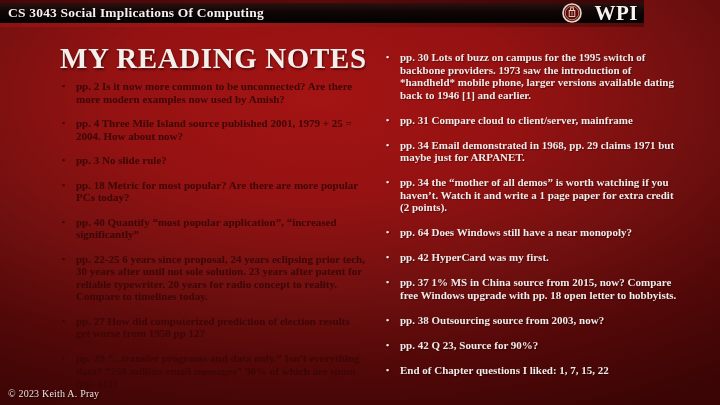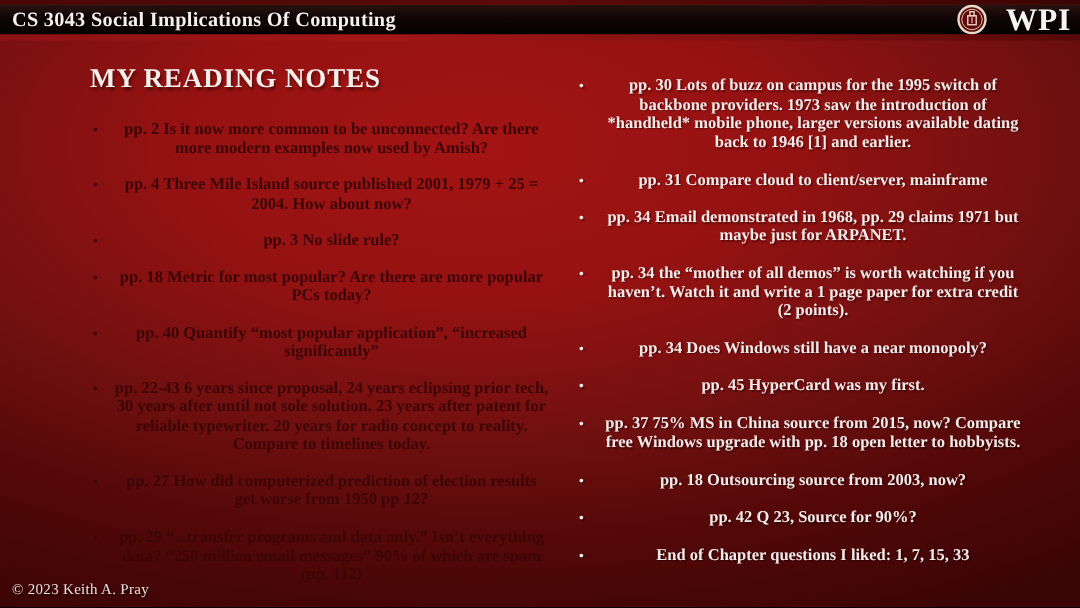--- a/index.html
+++ b/index.html
@@ -10,21 +10,21 @@
     position: relative;
     width: 720px;
     height: 405px;
     overflow: hidden;
     background:
       radial-gradient(ellipse 95% 85% at 44% 24%,
         #a41414 0%, #951212 30%, #731010 55%, #530808 78%, #3c0505 100%);
   }
 
   
-  .topbar { position: absolute; top: 0; left: 0; width: 720px; }
+  .topbar { position: absolute; top: 0; left: 0; width: 644px; }
   .topbar-strip-top {
     height: 3px;
     background: linear-gradient(to right, #4a0707, #5c0909, #3c0505);
   }
   .topbar-main {
     height: 20px;
     background: linear-gradient(to bottom, #2a1210 0%, #120606 40%, #030101 100%);
     display: flex;
     align-items: center;
     justify-content: space-between;
@@ -52,21 +52,21 @@
     line-height: 20px;
     text-shadow: 1px 1px 1px rgba(0,0,0,0.8);
   }
 
   
   .heading {
     position: absolute;
     left: 60px;
     top: 42px;
     color: #f5efec;
-    font-size: 18px;
+    font-size: 29px;
     font-weight: bold;
     letter-spacing: 0.6px;
     white-space: nowrap;
     text-shadow: 1px 2px 2px rgba(0,0,0,0.45);
   }
 
   
   ul.notes { list-style: none; position: absolute; }
   ul.notes li {
     display: flex;
@@ -75,21 +75,21 @@
     font-size: 11px;
     font-weight: bold;
     line-height: 1.14;
   }
   ul.notes li .marker {
     flex: 0 0 16px;
     font-size: 9px;
     line-height: 12px;
     padding-left: 2px;
   }
-  ul.notes li .note-text { flex: 1; text-align: center; }
+  ul.notes li .note-text { flex: 1; }
 
   .notes.left-col {
     left: 60px;
     top: 80px;
     width: 306px;
     color: #3c0606;
   }
   .notes.right-col {
     left: 384px;
     top: 51px;
@@ -153,21 +153,21 @@
     <li>
       <span class="marker">•</span>
       <span class="note-text">pp. 18 Metric for most popular? Are there are more popular PCs today?</span>
     </li>
     <li>
       <span class="marker">•</span>
       <span class="note-text">pp. 40 Quantify “most popular application”, “increased significantly”</span>
     </li>
     <li>
       <span class="marker">•</span>
-      <span class="note-text">pp. 22-43 6 years since proposal, 24 years eclipsing prior tech, 30 years after until not sole solution. 23 years after patent for reliable typewriter. 20 years for radio concept to reality. Compare to timelines today.</span>
+      <span class="note-text">pp. 22-25 6 years since proposal, 24 years eclipsing prior tech, 30 years after until not sole solution. 23 years after patent for reliable typewriter. 20 years for radio concept to reality. Compare to timelines today.</span>
     </li>
     <li>
       <span class="marker">•</span>
       <span class="note-text">pp. 27 How did computerized prediction of election results get worse from 1950 pp 12?</span>
     </li>
     <li>
       <span class="marker">•</span>
       <span class="note-text">pp. 29 “...transfer programs and data only.” Isn’t everything data? “250 million email messages” 90% of which are spam (pp. 112)</span>
     </li>
   </ul>
@@ -184,39 +184,39 @@
     <li>
       <span class="marker">•</span>
       <span class="note-text">pp. 34 Email demonstrated in 1968, pp. 29 claims 1971 but maybe just for ARPANET.</span>
     </li>
     <li>
       <span class="marker">•</span>
       <span class="note-text">pp. 34 the “mother of all demos” is worth watching if you haven’t. Watch it and write a 1 page paper for extra credit (2 points).</span>
     </li>
     <li>
       <span class="marker">•</span>
-      <span class="note-text">pp. 34 Does Windows still have a near monopoly?</span>
-    </li>
-    <li>
-      <span class="marker">•</span>
-      <span class="note-text">pp. 45 HyperCard was my first.</span>
-    </li>
-    <li>
-      <span class="marker">•</span>
-      <span class="note-text">pp. 37 75% MS in China source from 2015, now? Compare free Windows upgrade with pp. 18 open letter to hobbyists.</span>
-    </li>
-    <li>
-      <span class="marker">•</span>
-      <span class="note-text">pp. 18 Outsourcing source from 2003, now?</span>
+      <span class="note-text">pp. 64 Does Windows still have a near monopoly?</span>
+    </li>
+    <li>
+      <span class="marker">•</span>
+      <span class="note-text">pp. 42 HyperCard was my first.</span>
+    </li>
+    <li>
+      <span class="marker">•</span>
+      <span class="note-text">pp. 37 1% MS in China source from 2015, now? Compare free Windows upgrade with pp. 18 open letter to hobbyists.</span>
+    </li>
+    <li>
+      <span class="marker">•</span>
+      <span class="note-text">pp. 38 Outsourcing source from 2003, now?</span>
     </li>
     <li>
       <span class="marker">•</span>
       <span class="note-text">pp. 42 Q 23, Source for 90%?</span>
     </li>
     <li>
       <span class="marker">•</span>
-      <span class="note-text">End of Chapter questions I liked: 1, 7, 15, 33</span>
+      <span class="note-text">End of Chapter questions I liked: 1, 7, 15, 22</span>
     </li>
   </ul>
 
   <div class="footer">© 2023 Keith A. Pray</div>
 
 </div>
 
 </body></html>

